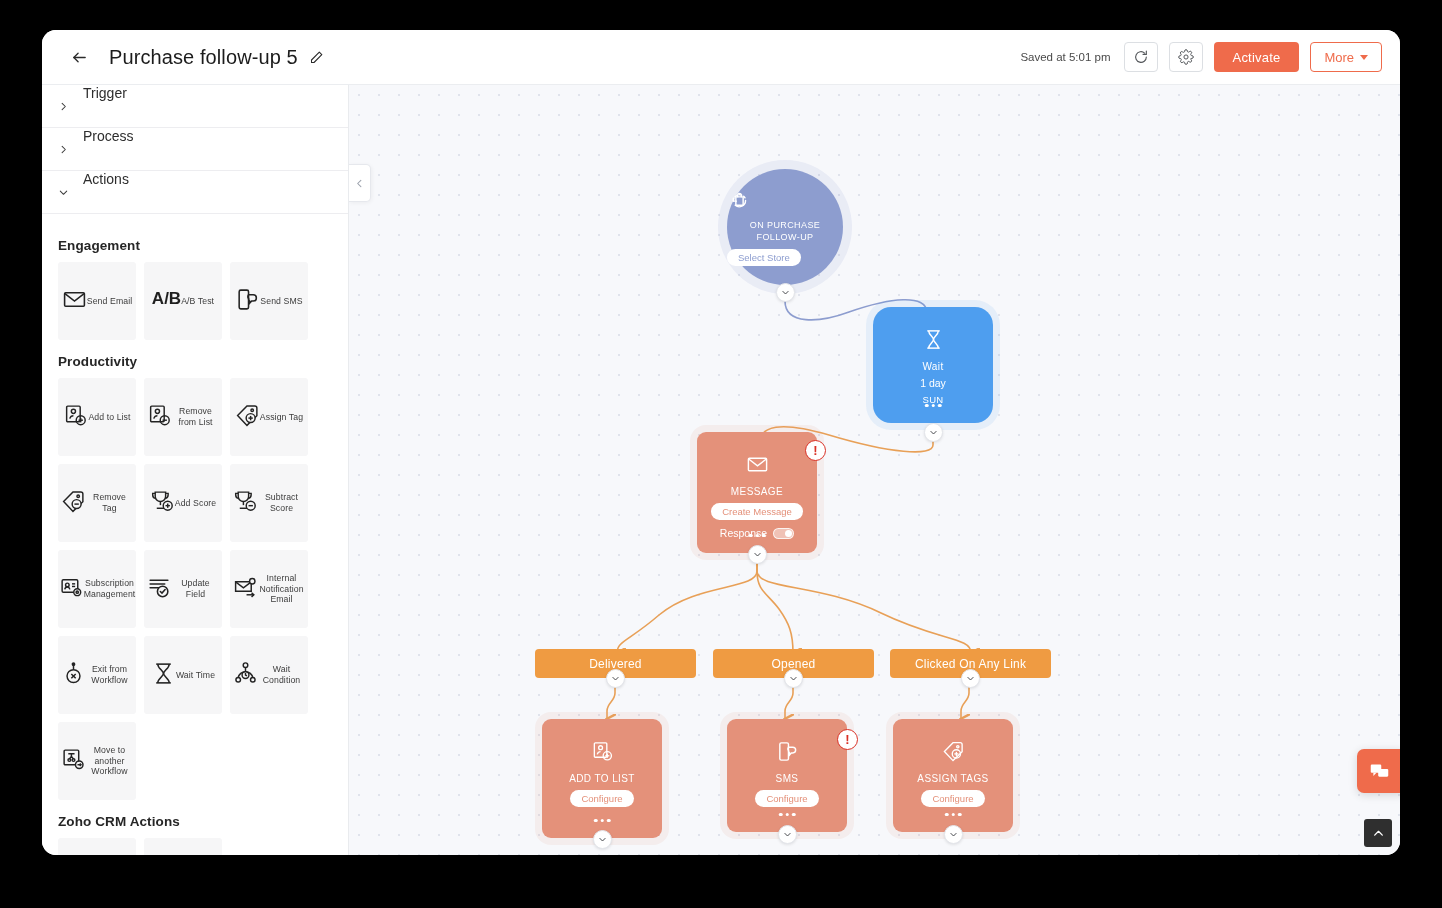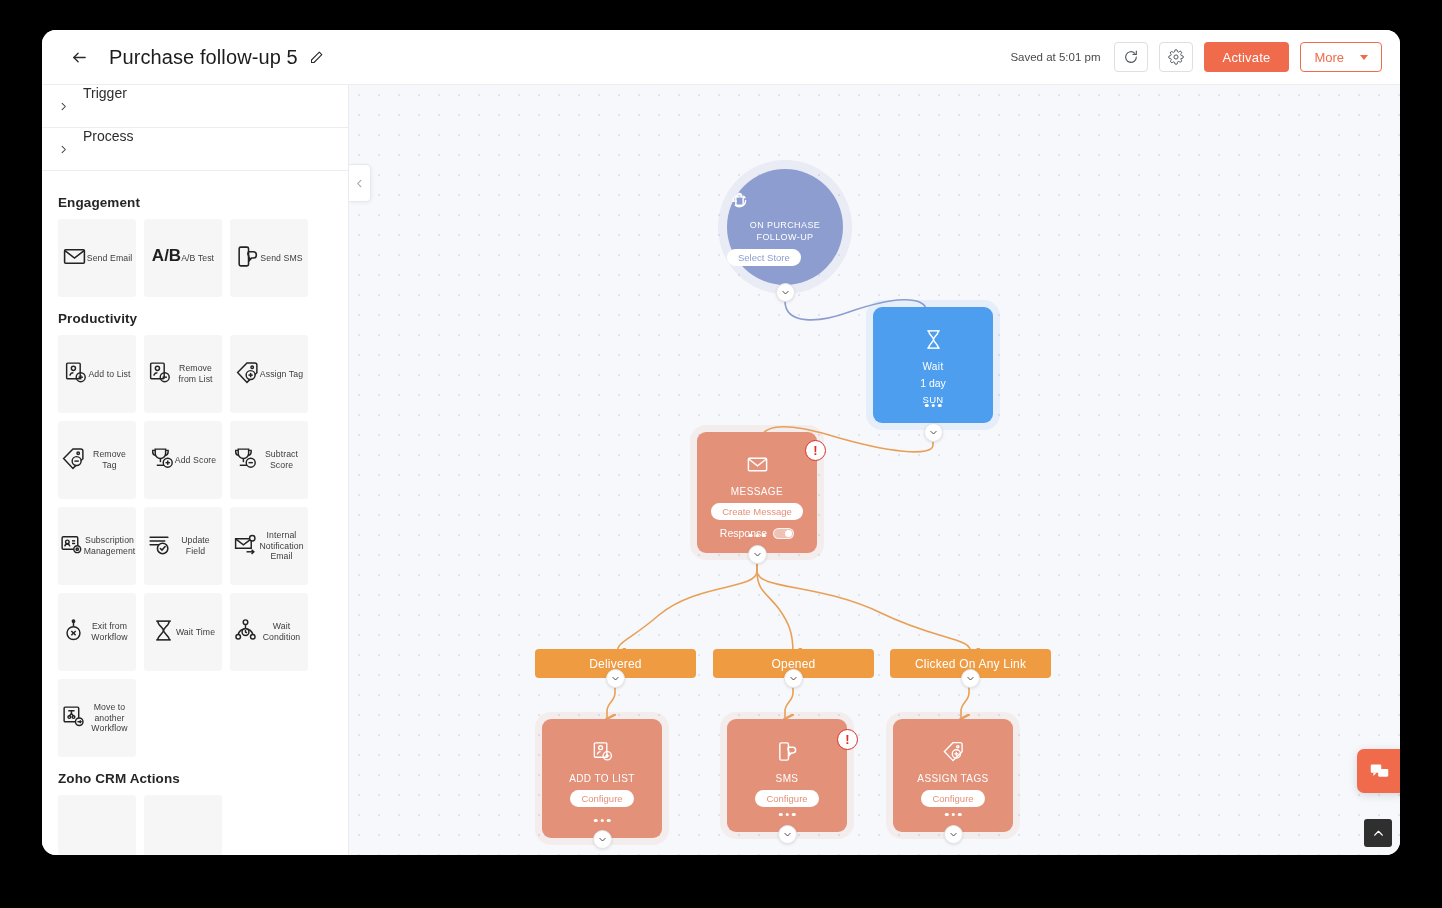--- a/index.html
+++ b/index.html
@@ -64,21 +64,21 @@
     border: none; border-radius: 4px;
     font-size: 13px; font-family: inherit;
     cursor: pointer; letter-spacing:.2px;
     display:flex;align-items:center;
   }
   #more-btn {
     height: 30px; padding: 0 13px;
     background: #fff; color: #ef6b4b;
     border: 1px solid #ef6b4b; border-radius: 4px;
     font-size: 13px; cursor: pointer;
-    display: flex; align-items: center; gap: 16px;
+    display: flex; align-items: center; gap: 6px;
     font-family: inherit;
   }
   .caret-down {
     width:0;height:0;border-left:4.5px solid transparent;
     border-right:4.5px solid transparent;border-top:5.5px solid #ef6b4b;
   }
 
   
   #sidebar {
     position: absolute; left: 0; top: 55px;
@@ -170,21 +170,21 @@
 
   
   .sq-node {
     width: 120px; height: 116px;
     border-radius: 9px;
     display: flex; flex-direction: column;
     align-items: center; justify-content: flex-start;
     padding-top: 21px; color: #fff; cursor: pointer;
     position: absolute;
   }
-  .sq-node.wait { background: #4e9eef; box-shadow: 0 0 0 7px rgba(78,158,239,.10); }
+  .sq-node.wait { background: #4e9eef; box-shadow: 0 0 0 7px rgba(78,158,239,.10); border-radius: 18px; }
   .sq-node.salmon { background: #e4917a; box-shadow: 0 0 0 7px rgba(228,145,122,.10); }
   .sq-node .n-icon svg { width: 23px; height: 23px; }
   .sq-node .n-title {
     font-size: 10px; margin-top: 6px; letter-spacing: .4px; text-align:center;
   }
   .sq-node .n-sub { font-size: 10.5px; margin-top: 5px; }
   .sq-node .n-sub2 { font-size: 9.5px; margin-top: 5px; letter-spacing:.3px;}
   .dots {
     position: absolute; bottom: 16px; left: 50%; transform: translateX(-50%);
     display: flex; gap: 3px;
@@ -304,20 +304,28 @@
 
     <div class="section-row">
       <span class="chev">
         <svg viewBox="0 0 24 24" fill="none" stroke="currentColor" stroke-width="2.2" stroke-linecap="round" stroke-linejoin="round">
             <polyline points="9,5 16,12 9,19"></polyline>
           </svg>
       </span>
       <span class="label">Process</span>
     </div>
 
+    <div class="section-row">
+      <span class="chev">
+        <svg viewBox="0 0 24 24" fill="none" stroke="currentColor" stroke-width="2.2" stroke-linecap="round" stroke-linejoin="round">
+            <polyline points="5,9 12,16 19,9"></polyline>
+          </svg>
+      </span>
+      <span class="label">Actions</span>
+    </div>
 
     <div id="actions-body">
 
       <div class="group-title">Engagement</div>
       <div class="tile-grid">
         <div class="tile">
           <span class="t-icon">
             <svg viewBox="0 0 24 24" fill="none" stroke="currentColor" stroke-width="1.5">
                 <rect x="2.5" y="5.5" width="19" height="13" rx="1"></rect>
                 <polyline points="2.8,6.3 12,13.5 21.2,6.3"></polyline>

